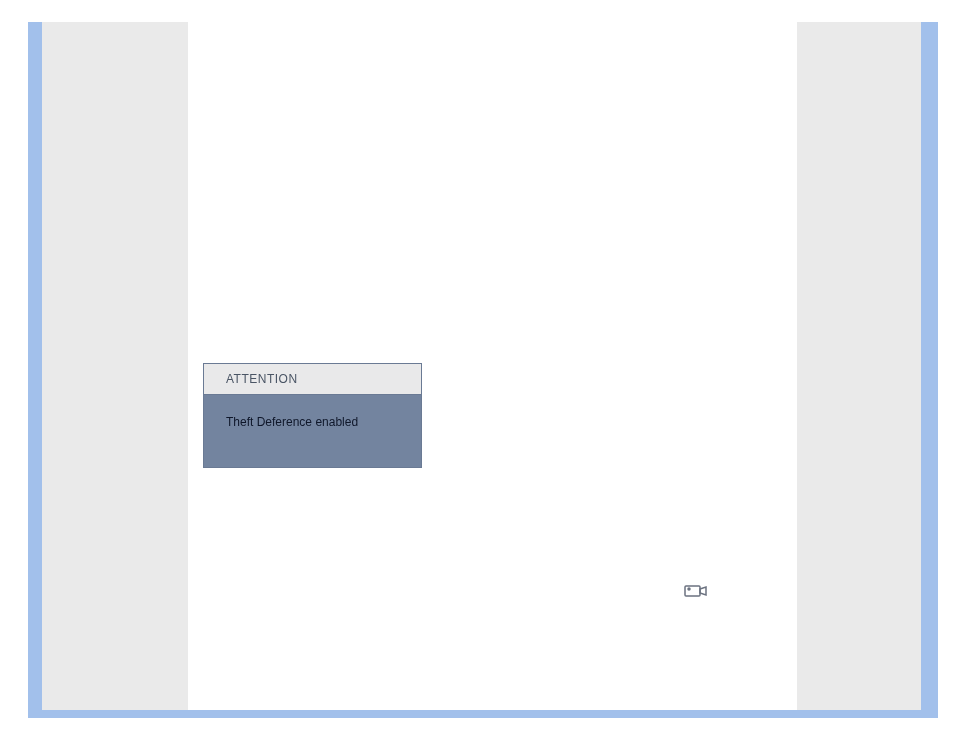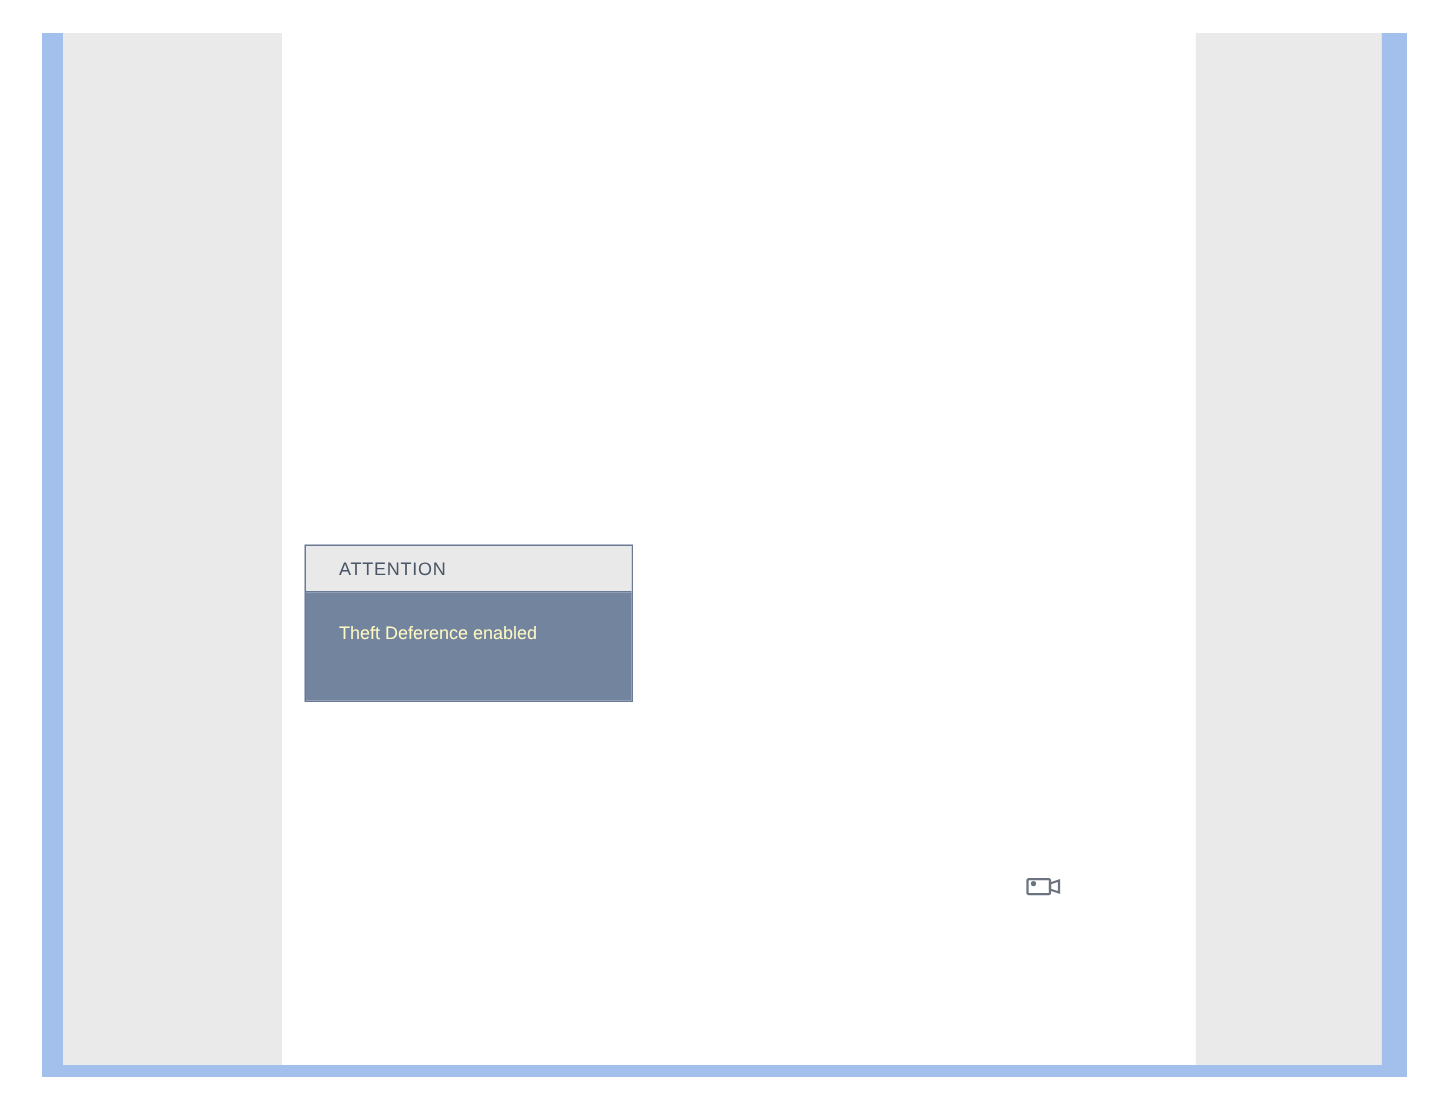--- a/index.html
+++ b/index.html
@@ -113,21 +113,21 @@
       border-bottom: 1px solid #6a7a94;
       font-size: 12px;
       color: #4a5565;
       letter-spacing: 0.5px;
     }
     
     .dialog-body {
       background: #73849f;
       padding: 20px 22px 38px 22px;
       font-size: 12px;
-      color: #fef9c3;
+      color: #0f172a;
     }
     
     .camera-icon {
       position: absolute;
       top: 584px;
       left: 684px;
       width: 24px;
       height: 14px;
     }
     

